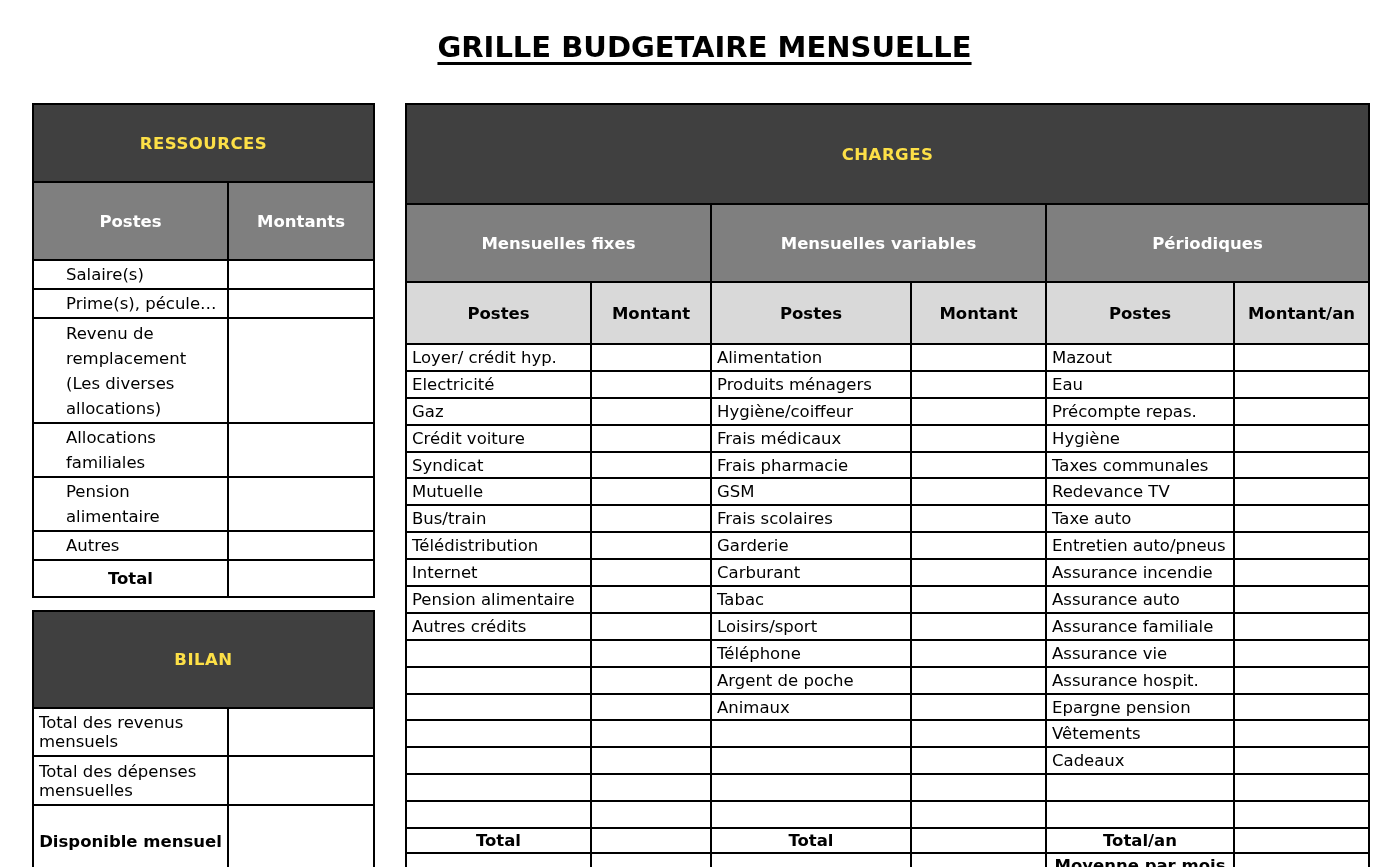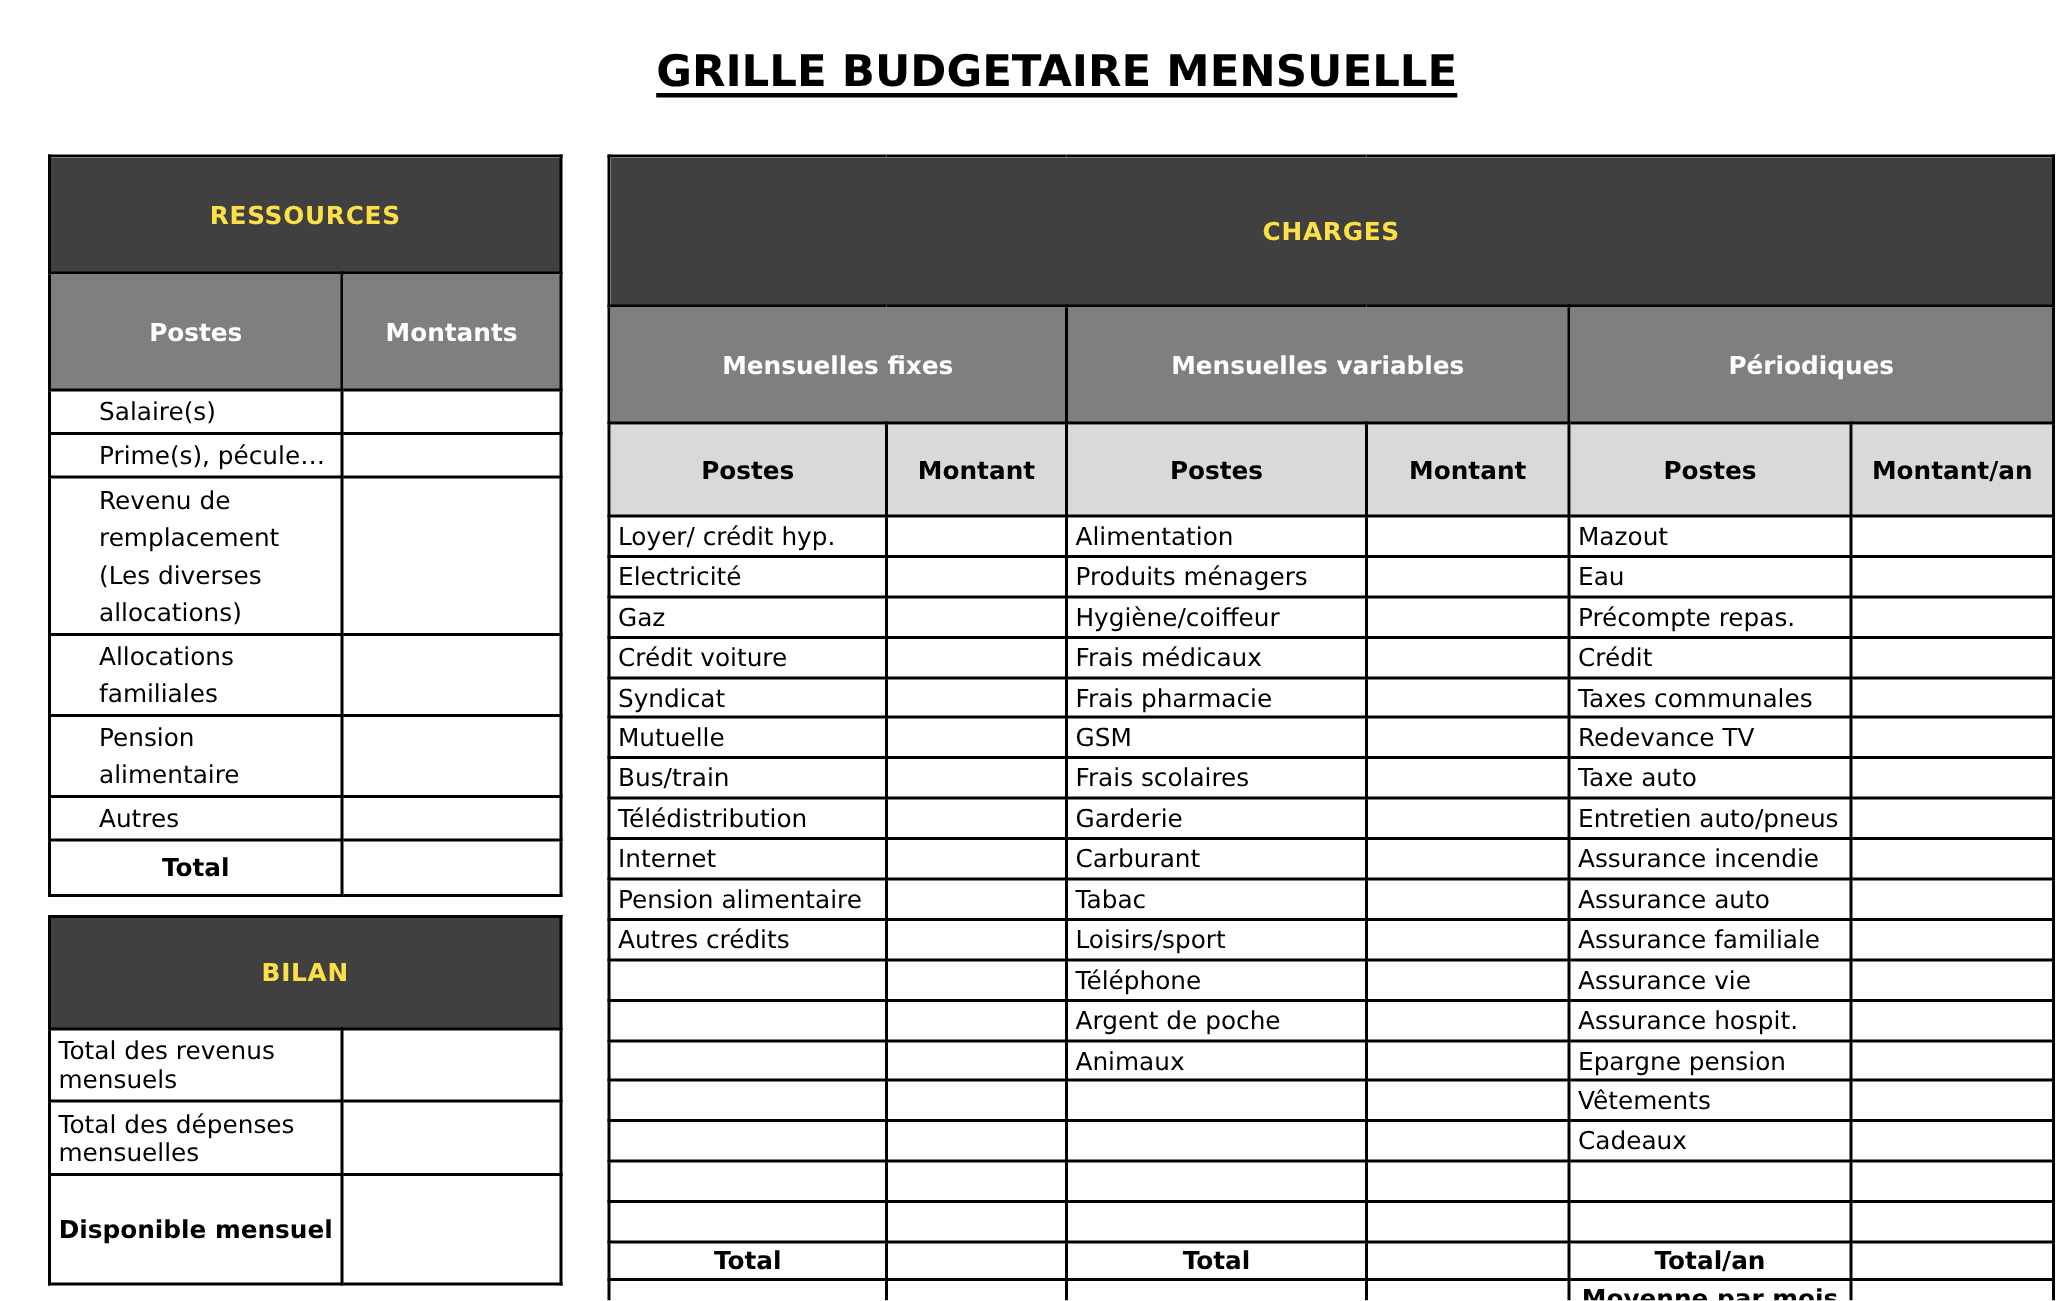--- a/index.html
+++ b/index.html
@@ -121,21 +121,21 @@
       </tr>
     </tfoot>
   </table>
 
   <table class="tbl" id="tbl-bilan">
     <colgroup>
         <col style="width:195px">
         <col style="width:146px">
       </colgroup>
     <thead>
-      <tr style="height:75px">
+      <tr style="height:97px">
         <td colspan="2" class="hdr-dark">BILAN</td>
       </tr>
     </thead>
     <tbody id="bilan-body">
         <tr style="height: 48px;">
           <td class="poste-cell">Total des revenus mensuels</td>
           <td class="montant-cell"></td>
         </tr>
         <tr style="height: 49px;">
           <td class="poste-cell">Total des dépenses mensuelles</td>
@@ -200,21 +200,21 @@
           <td class="poste-cell">Hygiène/coiffeur</td>
           <td class="montant-cell"></td>
           <td class="poste-cell">Précompte repas.</td>
           <td class="montant-cell"></td>
         </tr>
         <tr>
           <td class="poste-cell">Crédit voiture</td>
           <td class="montant-cell"></td>
           <td class="poste-cell">Frais médicaux</td>
           <td class="montant-cell"></td>
-          <td class="poste-cell">Crédit</td>
+          <td class="poste-cell">Hygiène</td>
           <td class="montant-cell"></td>
         </tr>
         <tr>
           <td class="poste-cell">Syndicat</td>
           <td class="montant-cell"></td>
           <td class="poste-cell">Frais pharmacie</td>
           <td class="montant-cell"></td>
           <td class="poste-cell">Taxes communales</td>
           <td class="montant-cell"></td>
         </tr>

